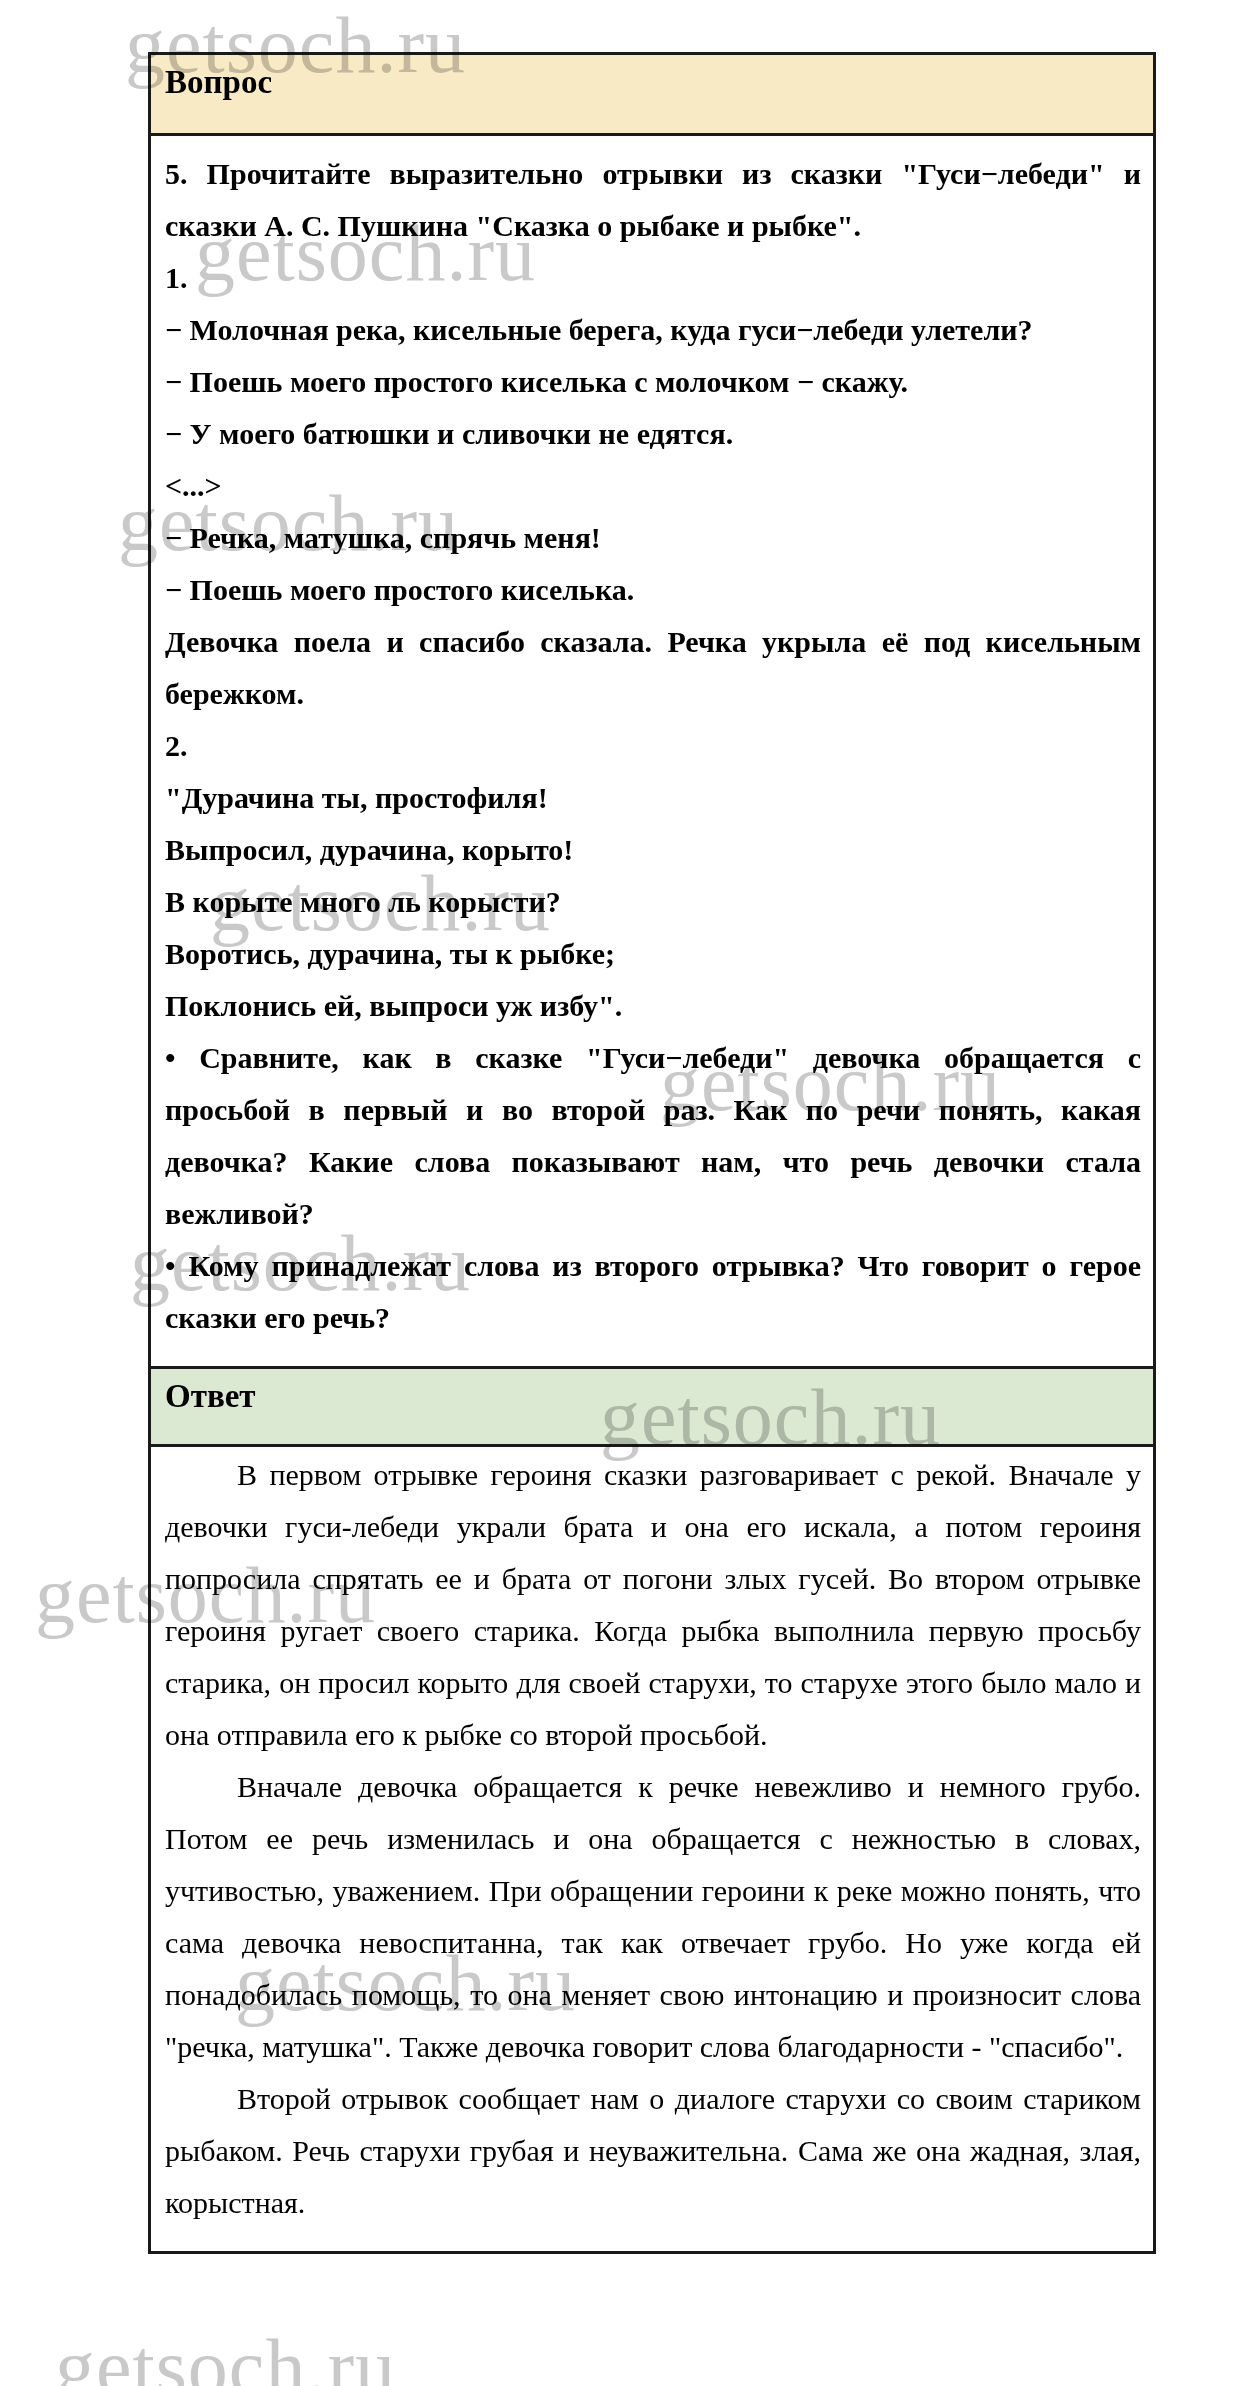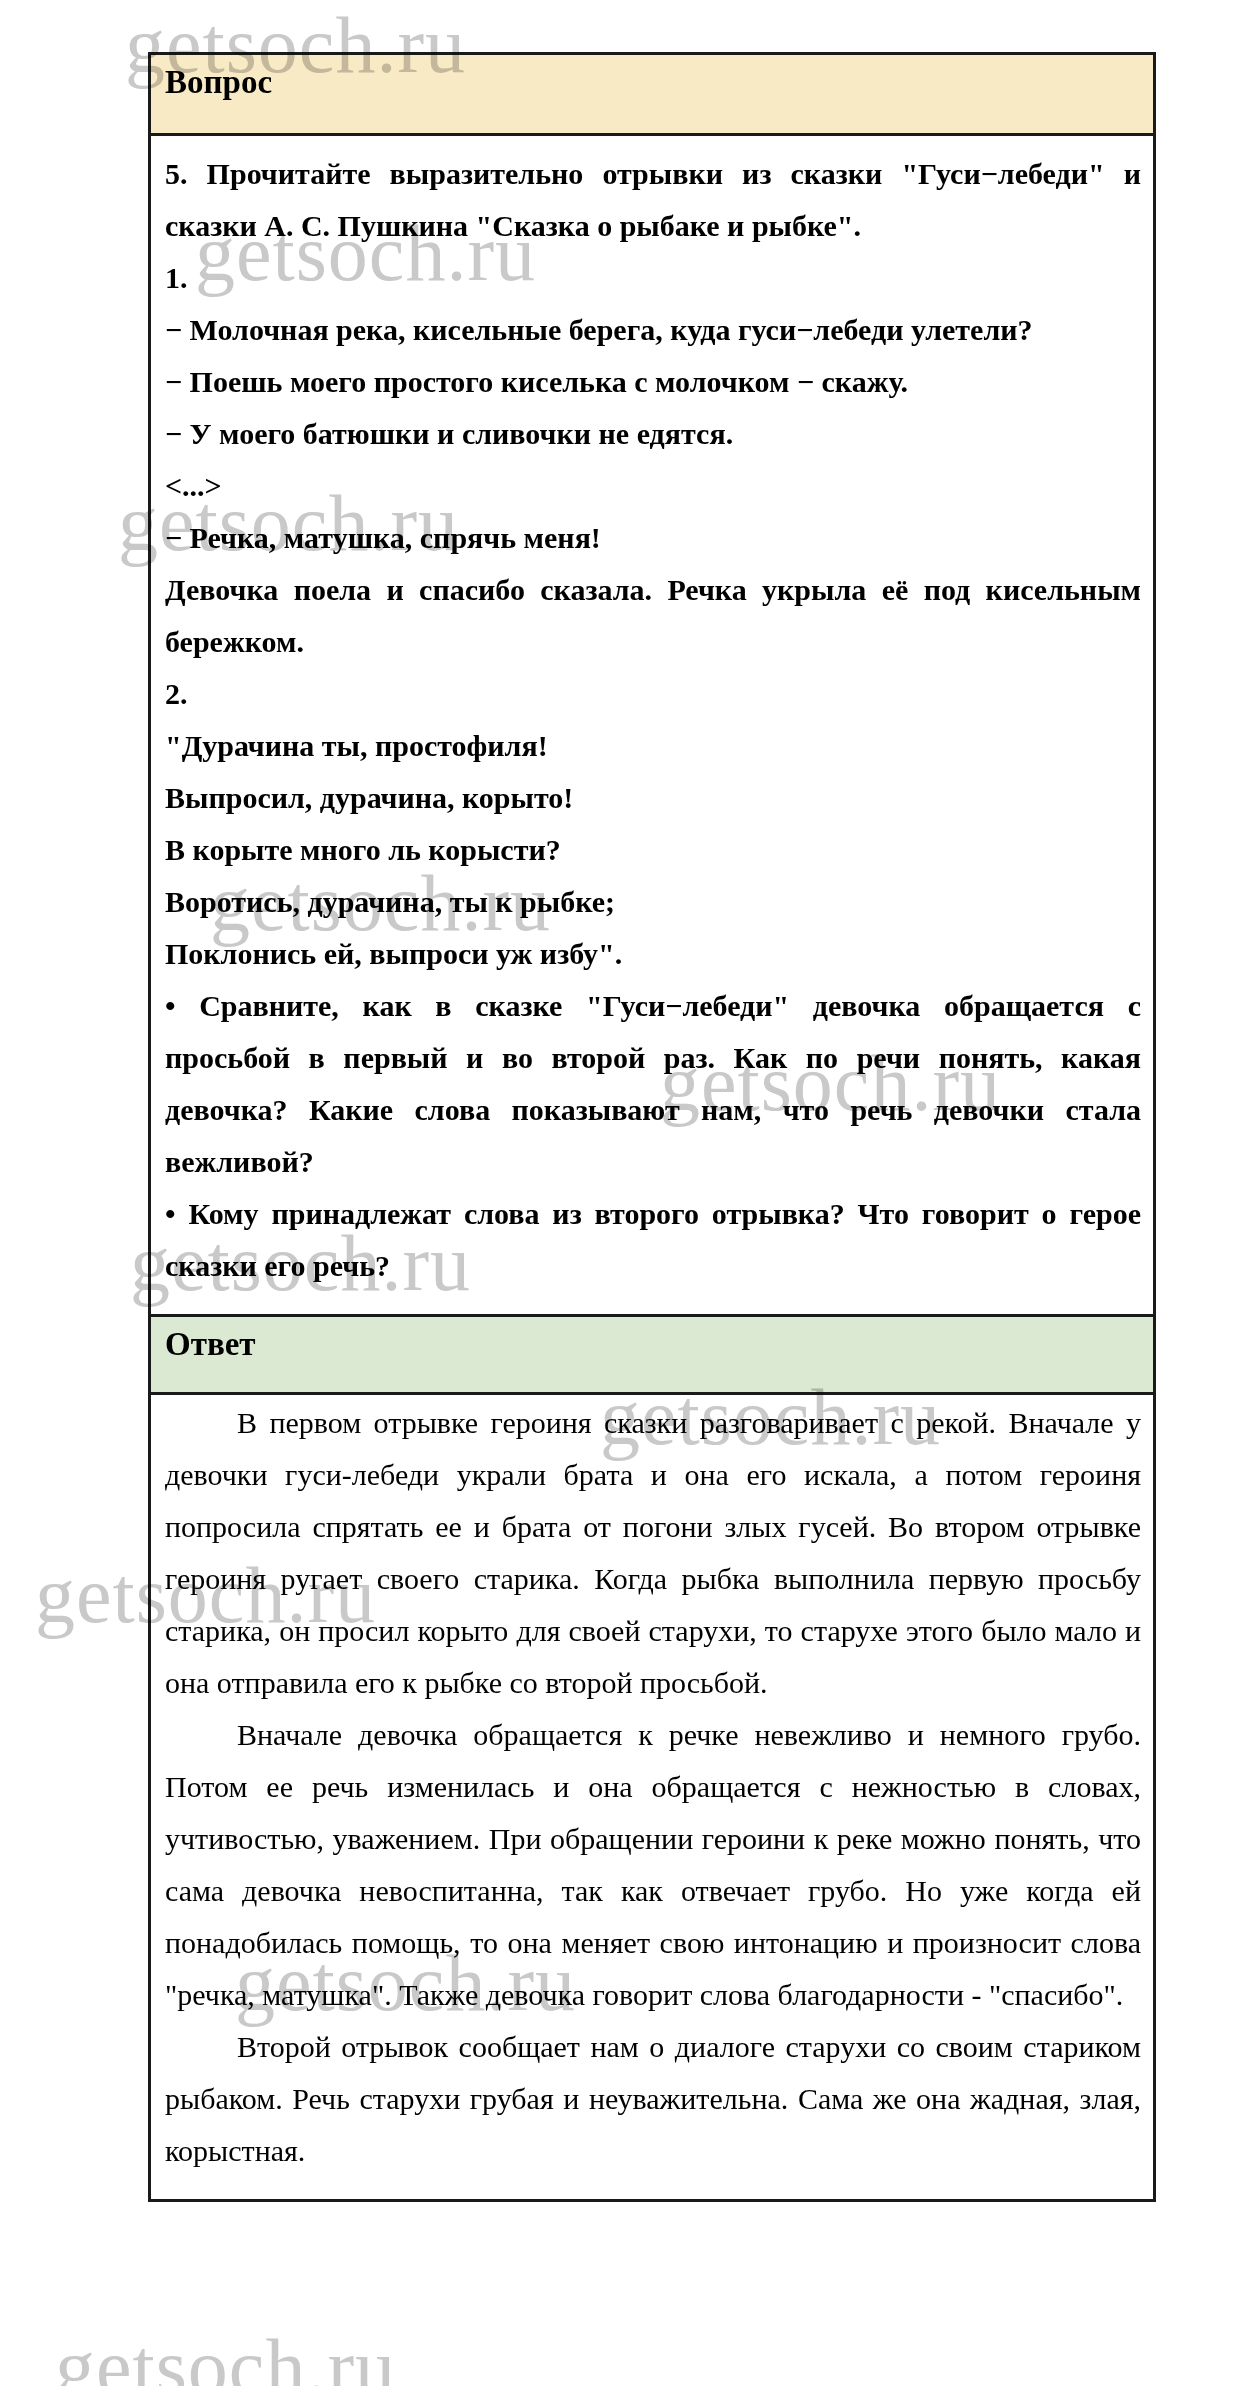--- a/index.html
+++ b/index.html
@@ -71,20 +71,21 @@
 <div class="qa-table">
   <div class="sec-header q-header" style="background: rgb(249, 234, 198);">Вопрос</div>
   <div class="q-body">
       <div class="q-line just">5. Прочитайте выразительно отрывки из сказки "Гуси−лебеди" и сказки А. С. Пушкина "Сказка о рыбаке и рыбке".</div>
       <div class="q-line">1.</div>
       <div class="q-line">− Молочная река, кисельные берега, куда гуси−лебеди улетели?</div>
       <div class="q-line">− Поешь моего простого киселька с молочком − скажу.</div>
       <div class="q-line">− У моего батюшки и сливочки не едятся.</div>
       <div class="q-line">&lt;...&gt;</div>
       <div class="q-line">− Речка, матушка, спрячь меня!</div>
+      <div class="q-line">− Поешь моего простого киселька.</div>
       <div class="q-line just">Девочка поела и спасибо сказала. Речка укрыла её под кисельным бережком.</div>
       <div class="q-line">2.</div>
       <div class="q-line">"Дурачина ты, простофиля!</div>
       <div class="q-line">Выпросил, дурачина, корыто!</div>
       <div class="q-line">В корыте много ль корысти?</div>
       <div class="q-line">Воротись, дурачина, ты к рыбке;</div>
       <div class="q-line">Поклонись ей, выпроси уж избу".</div>
       <div class="q-line just">• Сравните, как в сказке "Гуси−лебеди" девочка обращается с просьбой в первый и во второй раз. Как по речи понять, какая девочка? Какие слова показывают нам, что речь девочки стала вежливой?</div>
       <div class="q-line just">• Кому принадлежат слова из второго отрывка? Что говорит о герое сказки его речь?</div>
     </div>

